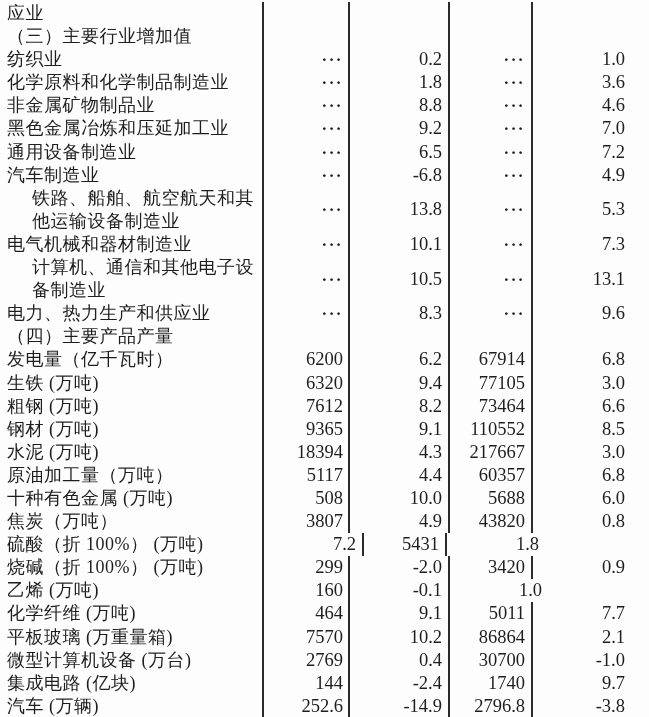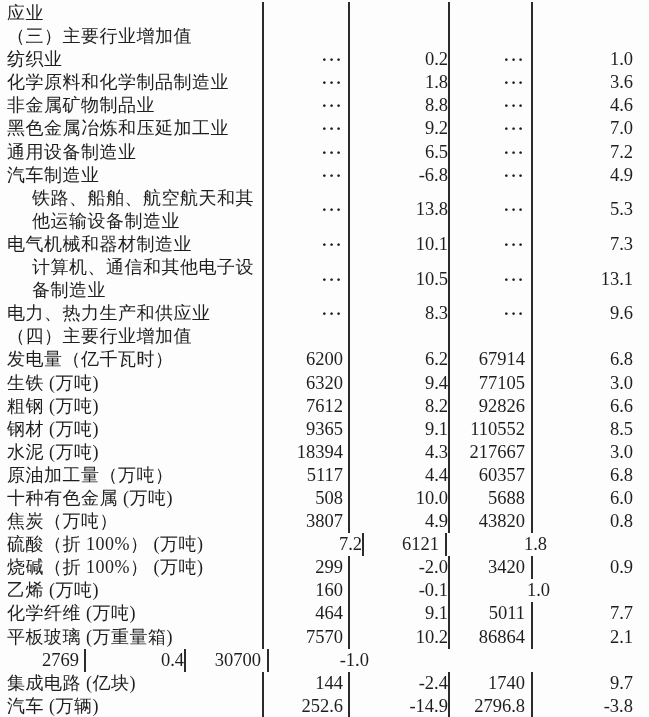--- a/index.html
+++ b/index.html
@@ -43,23 +43,23 @@
     border-right: 2px solid #2b2b2b;
     letter-spacing: 0.5px;
   }
   .row.double .cell.label { align-items: center; padding-left: 32px; }
   .cell.num {
     justify-content: flex-end;
     text-align: right;
     font-size: 18.5px;
   }
   .cell.c1 { width: 86px;  padding-right: 5px;  border-right: 2px solid #2b2b2b; }
-  .cell.c2 { width: 100px;  border-right: 2px solid #2b2b2b; }
+  .cell.c2 { width: 100px; padding-right: 6px;  border-right: 2px solid #2b2b2b; }
   .cell.c3 { width: 83px;  padding-right: 6px;  border-right: 2px solid #2b2b2b; }
-  .cell.c4 { width: 116px; padding-right: 16px; }
+  .cell.c4 { width: 116px; padding-right: 24px; }
 
   .cell .dots { letter-spacing: 1.5px; font-weight: 600; font-size: 17px; }
 </style>
 </head>
 <body>
 
 <div id="page">
   <div id="table">
   <div class="row single">
     <div class="cell label">应业</div>
@@ -191,21 +191,21 @@
           <span class="dots">···</span>
         </div>
     <div class="cell num c2">8.3</div>
     <div class="cell num c3">
           <span class="dots">···</span>
         </div>
     <div class="cell num c4">9.6</div>
   </div>
 
   <div class="row single">
-    <div class="cell label">（四）主要行业增加值</div>
+    <div class="cell label">（四）主要产品产量</div>
     <div class="cell num c1"></div>
     <div class="cell num c2"></div>
     <div class="cell num c3"></div>
     <div class="cell num c4"></div>
   </div>
 
   <div class="row single">
     <div class="cell label">发电量（亿千瓦时）</div>
     <div class="cell num c1">6200</div>
     <div class="cell num c2">6.2</div>
@@ -218,21 +218,21 @@
     <div class="cell num c1">6320</div>
     <div class="cell num c2">9.4</div>
     <div class="cell num c3">77105</div>
     <div class="cell num c4">3.0</div>
   </div>
 
   <div class="row single">
     <div class="cell label">粗钢 (万吨)</div>
     <div class="cell num c1">7612</div>
     <div class="cell num c2">8.2</div>
-    <div class="cell num c3">92826</div>
+    <div class="cell num c3">73464</div>
     <div class="cell num c4">6.6</div>
   </div>
 
   <div class="row single">
     <div class="cell label">钢材 (万吨)</div>
     <div class="cell num c1">9365</div>
     <div class="cell num c2">9.1</div>
     <div class="cell num c3">110552</div>
     <div class="cell num c4">8.5</div>
   </div>
@@ -265,21 +265,21 @@
     <div class="cell label">焦炭（万吨）</div>
     <div class="cell num c1">3807</div>
     <div class="cell num c2">4.9</div>
     <div class="cell num c3">43820</div>
     <div class="cell num c4">0.8</div>
   </div>
 
   <div class="row single">
     <div class="cell label">硫酸（折 100%） (万吨)</div>
     <div class="cell num c2">7.2</div>
-    <div class="cell num c3">6121</div>
+    <div class="cell num c3">5431</div>
     <div class="cell num c4">1.8</div>
   </div>
 
   <div class="row single">
     <div class="cell label">烧碱（折 100%） (万吨)</div>
     <div class="cell num c1">299</div>
     <div class="cell num c2">-2.0</div>
     <div class="cell num c3">3420</div>
     <div class="cell num c4">0.9</div>
   </div>
@@ -301,20 +301,21 @@
 
   <div class="row single">
     <div class="cell label">平板玻璃 (万重量箱)</div>
     <div class="cell num c1">7570</div>
     <div class="cell num c2">10.2</div>
     <div class="cell num c3">86864</div>
     <div class="cell num c4">2.1</div>
   </div>
 
   <div class="row single">
+    <div class="cell label">微型计算机设备 (万台)</div>
     <div class="cell num c1">2769</div>
     <div class="cell num c2">0.4</div>
     <div class="cell num c3">30700</div>
     <div class="cell num c4">-1.0</div>
   </div>
 
   <div class="row single">
     <div class="cell label">集成电路 (亿块)</div>
     <div class="cell num c1">144</div>
     <div class="cell num c2">-2.4</div>

